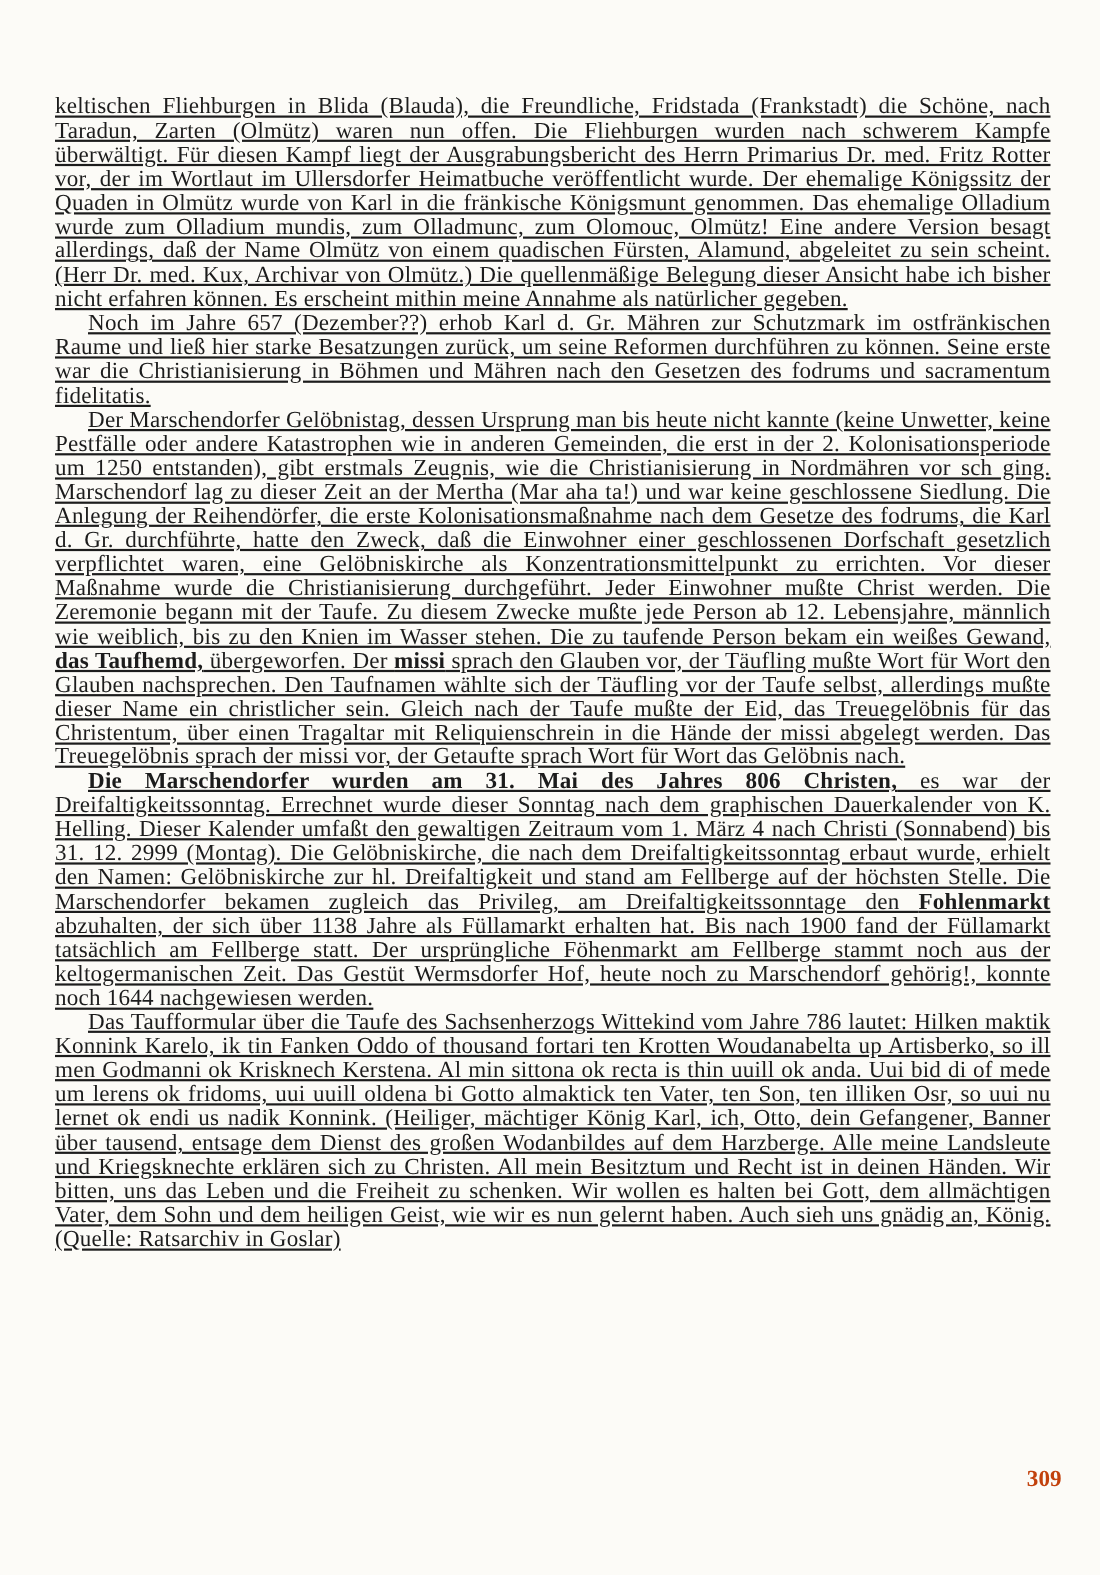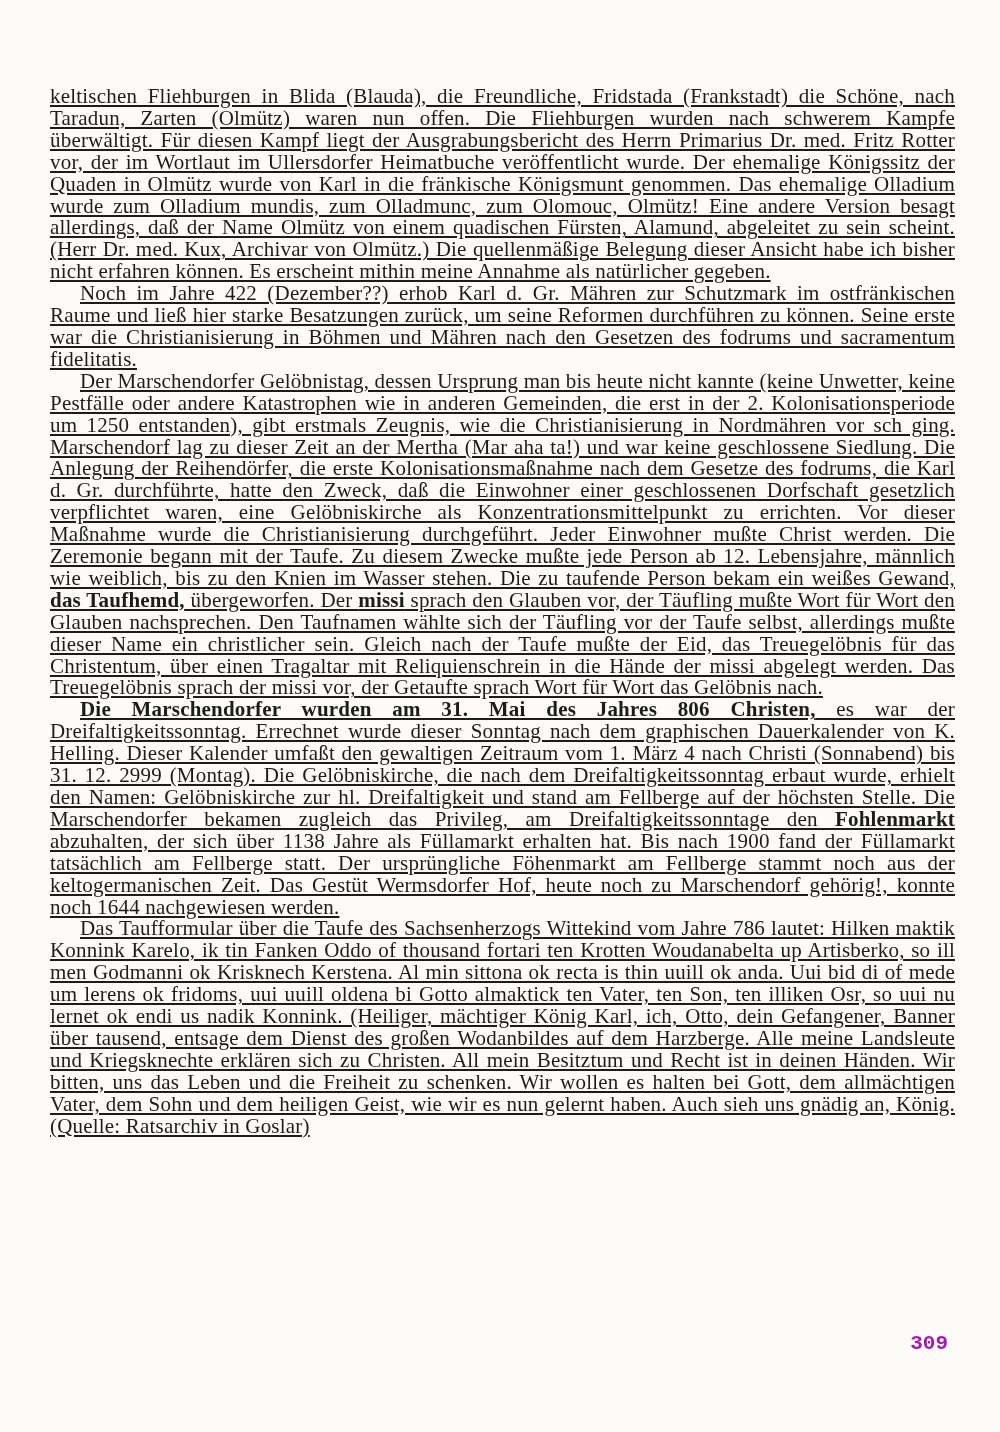--- a/index.html
+++ b/index.html
@@ -29,33 +29,33 @@
   }
 
   .text-block p.para { margin: 0; padding: 0; text-decoration: underline; }
   .text-block p.para.indent { text-indent: 30px; }
 
   .text-block span.seg { font-weight: normal; }
   .text-block span.seg.bold { font-weight: bold; }
 
   .page-number {
     position: absolute;
-    right: 52px;
+    right: 35px;
     top: 1332px;
-    font-family: Liberation Mono, monospace;
+    font-family: Liberation Serif, serif;
     font-size: 21px;
     font-weight: bold;
-    color: #a21caf;
+    color: #c2410c;
   }
 </style>
 </head>
 <body>
 
 <div class="page">
   <div class="text-block" id="paragraphs">
       <p class="para"><span class="seg">keltischen Fliehburgen in Blida (Blauda), die Freundliche, Fridstada (Frankstadt) die Schöne, nach Taradun, Zarten (Olmütz) waren nun offen. Die Fliehburgen wurden nach schwerem Kampfe überwältigt. Für diesen Kampf liegt der Ausgrabungsbericht des Herrn Primarius Dr. med. Fritz Rotter vor, der im Wortlaut im Ullersdorfer Heimatbuche veröffentlicht wurde. Der ehemalige Königssitz der Quaden in Olmütz wurde von Karl in die fränkische Königsmunt genommen. Das ehemalige Olladium wurde zum Olladium mundis, zum Olladmunc, zum Olomouc, Olmütz! Eine andere Version besagt allerdings, daß der Name Olmütz von einem quadischen Fürsten, Alamund, abgeleitet zu sein scheint. (Herr Dr. med. Kux, Archivar von Olmütz.) Die quellenmäßige Belegung dieser Ansicht habe ich bisher nicht erfahren können. Es erscheint mithin meine Annahme als natürlicher gegeben.</span></p>
-      <p class="para indent"><span class="seg">Noch im Jahre 422 (Dezember??) erhob Karl d. Gr. Mähren zur Schutzmark im ostfränkischen Raume und ließ hier starke Besatzungen zurück, um seine Reformen durchführen zu können. Seine erste war die Christianisierung in Böhmen und Mähren nach den Gesetzen des fodrums und sacramentum fidelitatis.</span></p>
+      <p class="para indent"><span class="seg">Noch im Jahre 657 (Dezember??) erhob Karl d. Gr. Mähren zur Schutzmark im ostfränkischen Raume und ließ hier starke Besatzungen zurück, um seine Reformen durchführen zu können. Seine erste war die Christianisierung in Böhmen und Mähren nach den Gesetzen des fodrums und sacramentum fidelitatis.</span></p>
       <p class="para indent"><span class="seg">Der Marschendorfer Gelöbnistag, dessen Ursprung man bis heute nicht kannte (keine Unwetter, keine Pestfälle oder andere Katastrophen wie in anderen Gemeinden, die erst in der 2. Kolonisationsperiode um 1250 entstanden), gibt erstmals Zeugnis, wie die Christianisierung in Nordmähren vor sch ging. Marschendorf lag zu dieser Zeit an der Mertha (Mar aha ta!) und war keine geschlossene Siedlung. Die Anlegung der Reihendörfer, die erste Kolonisationsmaßnahme nach dem Gesetze des fodrums, die Karl d. Gr. durchführte, hatte den Zweck, daß die Einwohner einer geschlossenen Dorfschaft gesetzlich verpflichtet waren, eine Gelöbniskirche als Konzentrationsmittelpunkt zu errichten. Vor dieser Maßnahme wurde die Christianisierung durchgeführt. Jeder Einwohner mußte Christ werden. Die Zeremonie begann mit der Taufe. Zu diesem Zwecke mußte jede Person ab 12. Lebensjahre, männlich wie weiblich, bis zu den Knien im Wasser stehen. Die zu taufende Person bekam ein weißes Gewand, </span><span class="seg bold">das Taufhemd,</span><span class="seg"> übergeworfen. Der </span><span class="seg bold">missi</span><span class="seg"> sprach den Glauben vor, der Täufling mußte Wort für Wort den Glauben nachsprechen. Den Taufnamen wählte sich der Täufling vor der Taufe selbst, allerdings mußte dieser Name ein christlicher sein. Gleich nach der Taufe mußte der Eid, das Treuegelöbnis für das Christentum, über einen Tragaltar mit Reliquienschrein in die Hände der missi abgelegt werden. Das Treuegelöbnis sprach der missi vor, der Getaufte sprach Wort für Wort das Gelöbnis nach.</span></p>
       <p class="para indent"><span class="seg bold">Die Marschendorfer wurden am 31. Mai des Jahres 806 Christen,</span><span class="seg"> es war der Dreifaltigkeitssonntag. Errechnet wurde dieser Sonntag nach dem graphischen Dauerkalender von K. Helling. Dieser Kalender umfaßt den gewaltigen Zeitraum vom 1. März 4 nach Christi (Sonnabend) bis 31. 12. 2999 (Montag). Die Gelöbniskirche, die nach dem Dreifaltigkeitssonntag erbaut wurde, erhielt den Namen: Gelöbniskirche zur hl. Dreifaltigkeit und stand am Fellberge auf der höchsten Stelle. Die Marschendorfer bekamen zugleich das Privileg, am Dreifaltigkeitssonntage den </span><span class="seg bold">Fohlenmarkt</span><span class="seg"> abzuhalten, der sich über 1138 Jahre als Füllamarkt erhalten hat. Bis nach 1900 fand der Füllamarkt tatsächlich am Fellberge statt. Der ursprüngliche Föhenmarkt am Fellberge stammt noch aus der keltogermanischen Zeit. Das Gestüt Wermsdorfer Hof, heute noch zu Marschendorf gehörig!, konnte noch 1644 nachgewiesen werden.</span></p>
       <p class="para indent"><span class="seg">Das Taufformular über die Taufe des Sachsenherzogs Wittekind vom Jahre 786 lautet: Hilken maktik Konnink Karelo, ik tin Fanken Oddo of thousand fortari ten Krotten Woudanabelta up Artisberko, so ill men Godmanni ok Krisknech Kerstena. Al min sittona ok recta is thin uuill ok anda. Uui bid di of mede um lerens ok fridoms, uui uuill oldena bi Gotto almaktick ten Vater, ten Son, ten illiken Osr, so uui nu lernet ok endi us nadik Konnink. (Heiliger, mächtiger König Karl, ich, Otto, dein Gefangener, Banner über tausend, entsage dem Dienst des großen Wodanbildes auf dem Harzberge. Alle meine Landsleute und Kriegsknechte erklären sich zu Christen. All mein Besitztum und Recht ist in deinen Händen. Wir bitten, uns das Leben und die Freiheit zu schenken. Wir wollen es halten bei Gott, dem allmächtigen Vater, dem Sohn und dem heiligen Geist, wie wir es nun gelernt haben. Auch sieh uns gnädig an, König. (Quelle: Ratsarchiv in Goslar)</span></p>
     </div>
   <div class="page-number">309</div>
 </div>
 
 </body></html>

